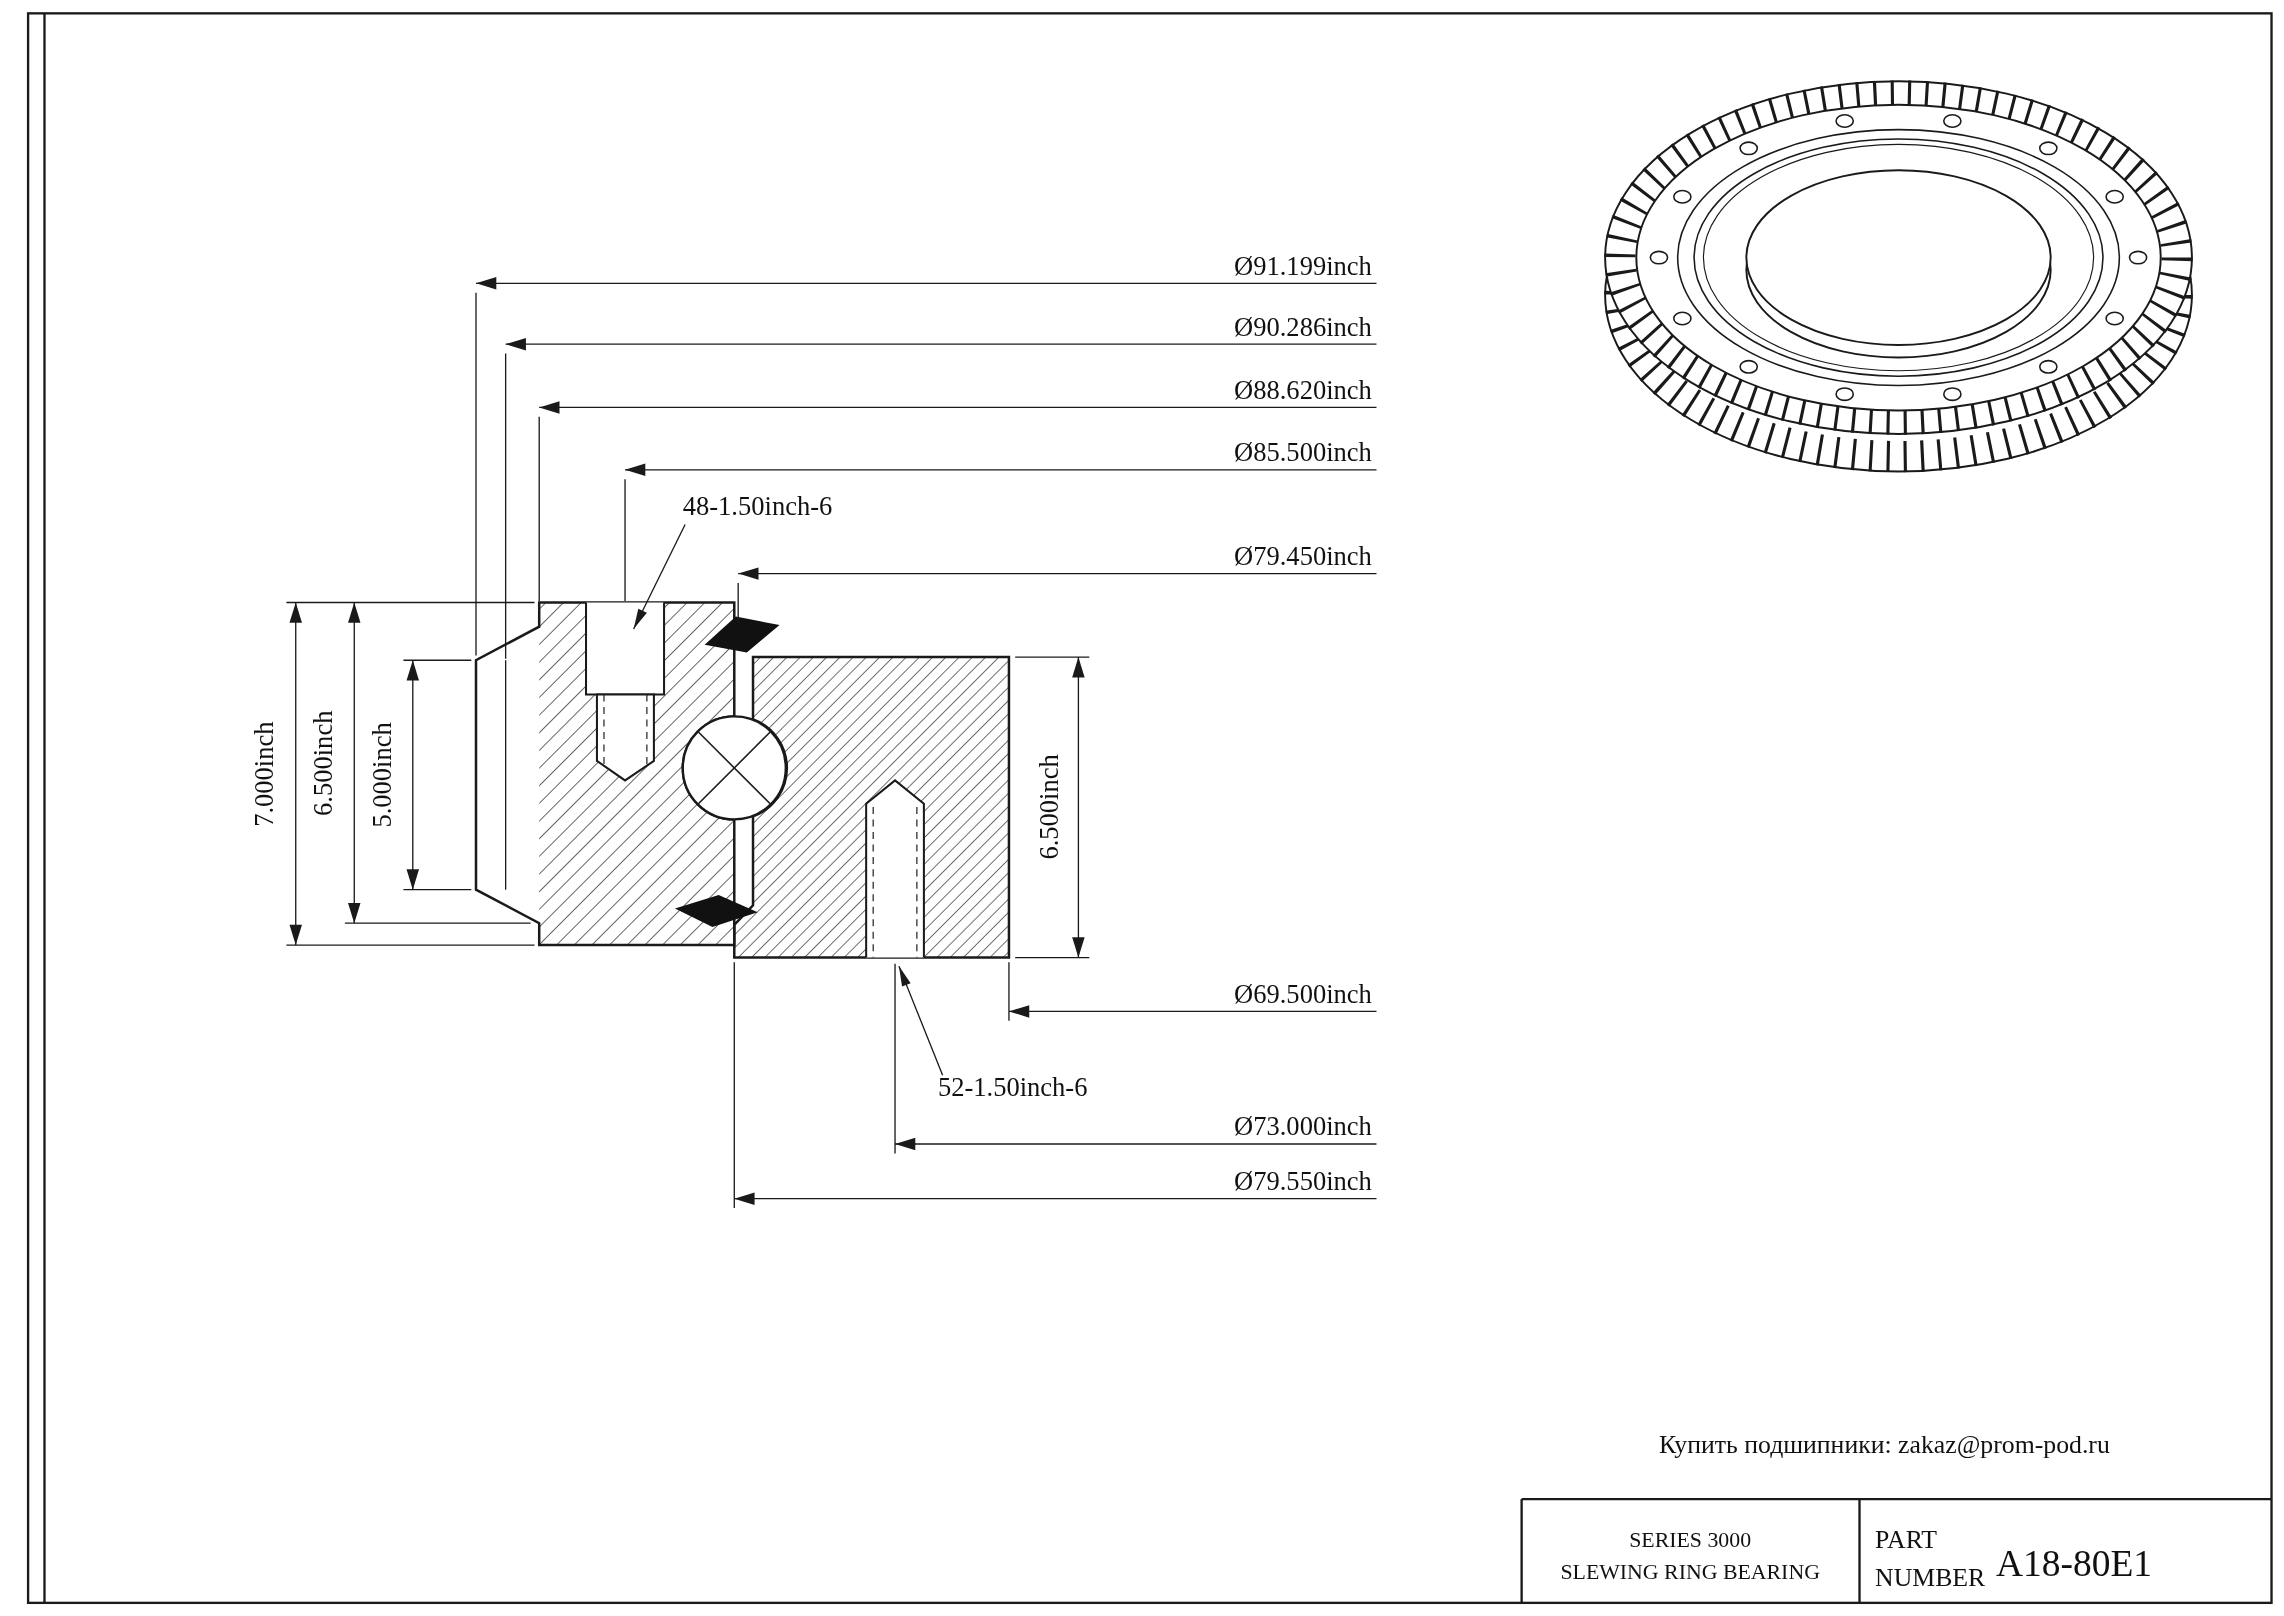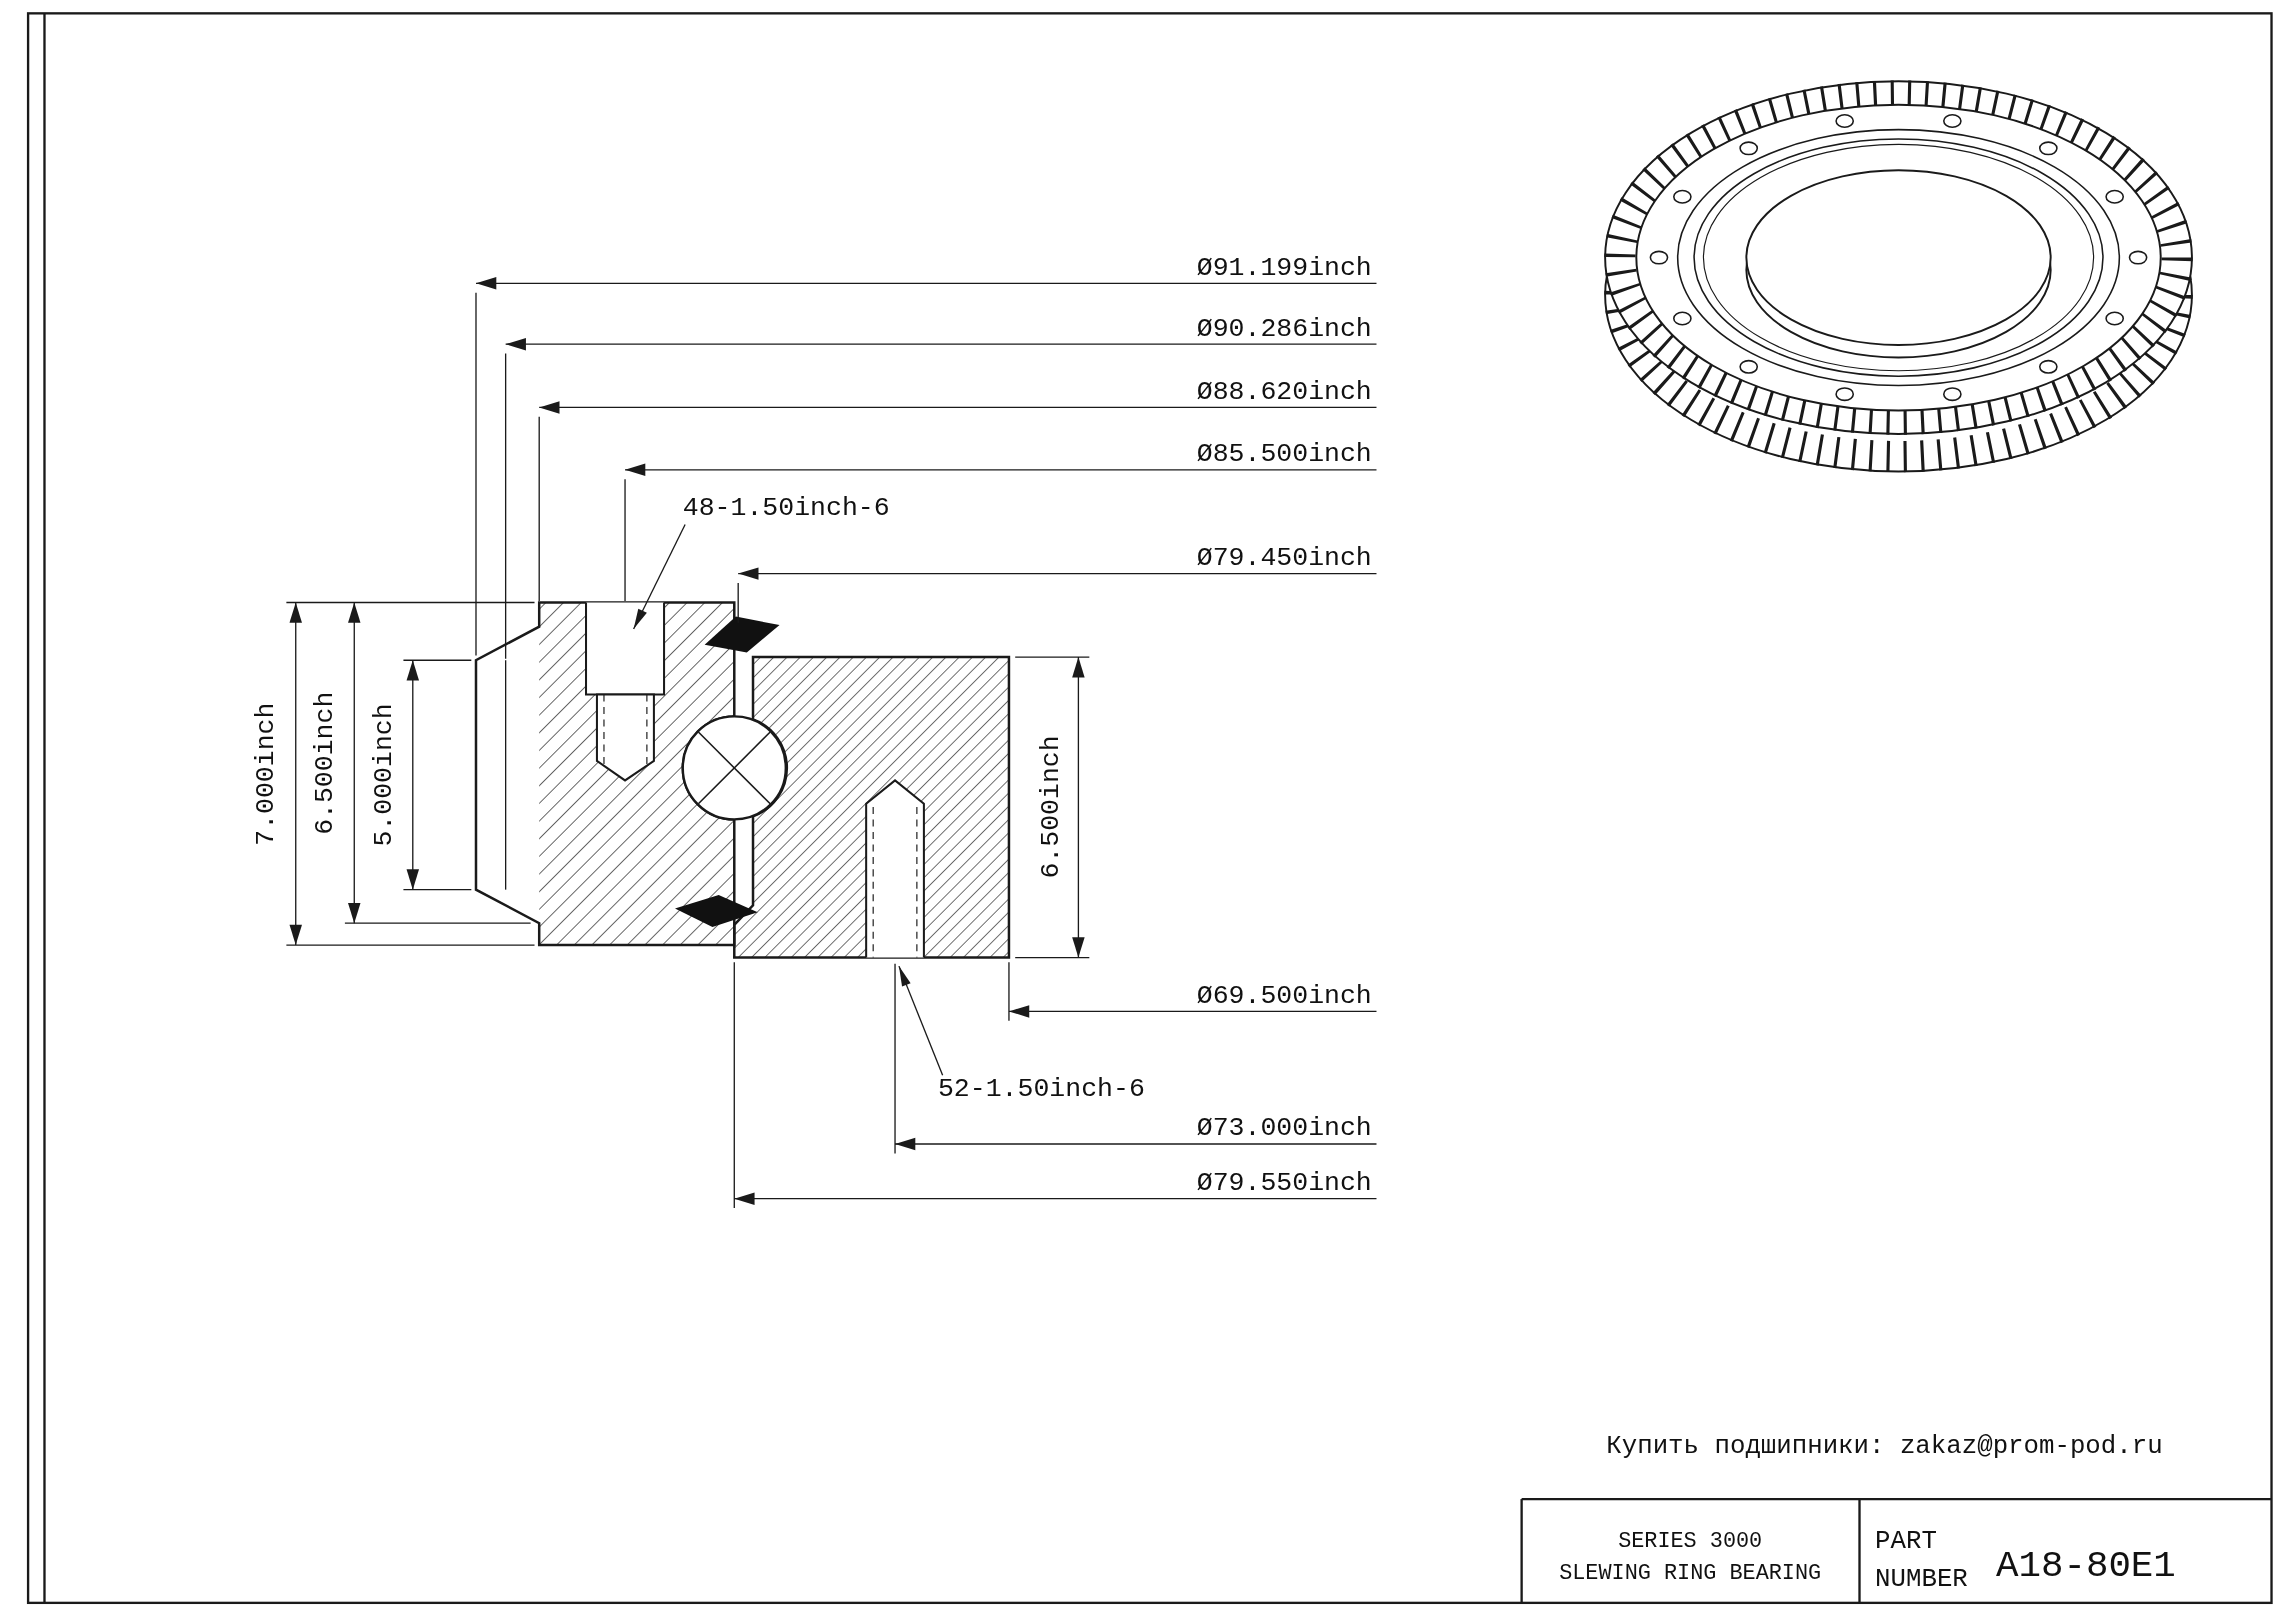--- a/index.html
+++ b/index.html
@@ -1,17 +1,17 @@
 <!DOCTYPE html>
 <html style="font-size:12.5px"><head>
 <meta charset="utf-8">
 <style>
   html,body{margin:0;padding:0;background:#e8e8e8;}
   .page{width:2284px;height:1617px;background:#ffffff;position:relative;margin:0 auto;
-        font-family:Liberation Mono, monospace;}
+        font-family:Liberation Serif, serif;}
   svg{position:absolute;left:0;top:0;}
   text{fill:#111;}
   .dim-text{font-size:34px;}
   .callout-text{font-size:34px;}
   .footer-text{font-size:33px;}
   .tb-small{font-size:28px;}
   .tb-label{font-size:33px;}
   .tb-part{font-size:48px;}
 </style>
 </head>

